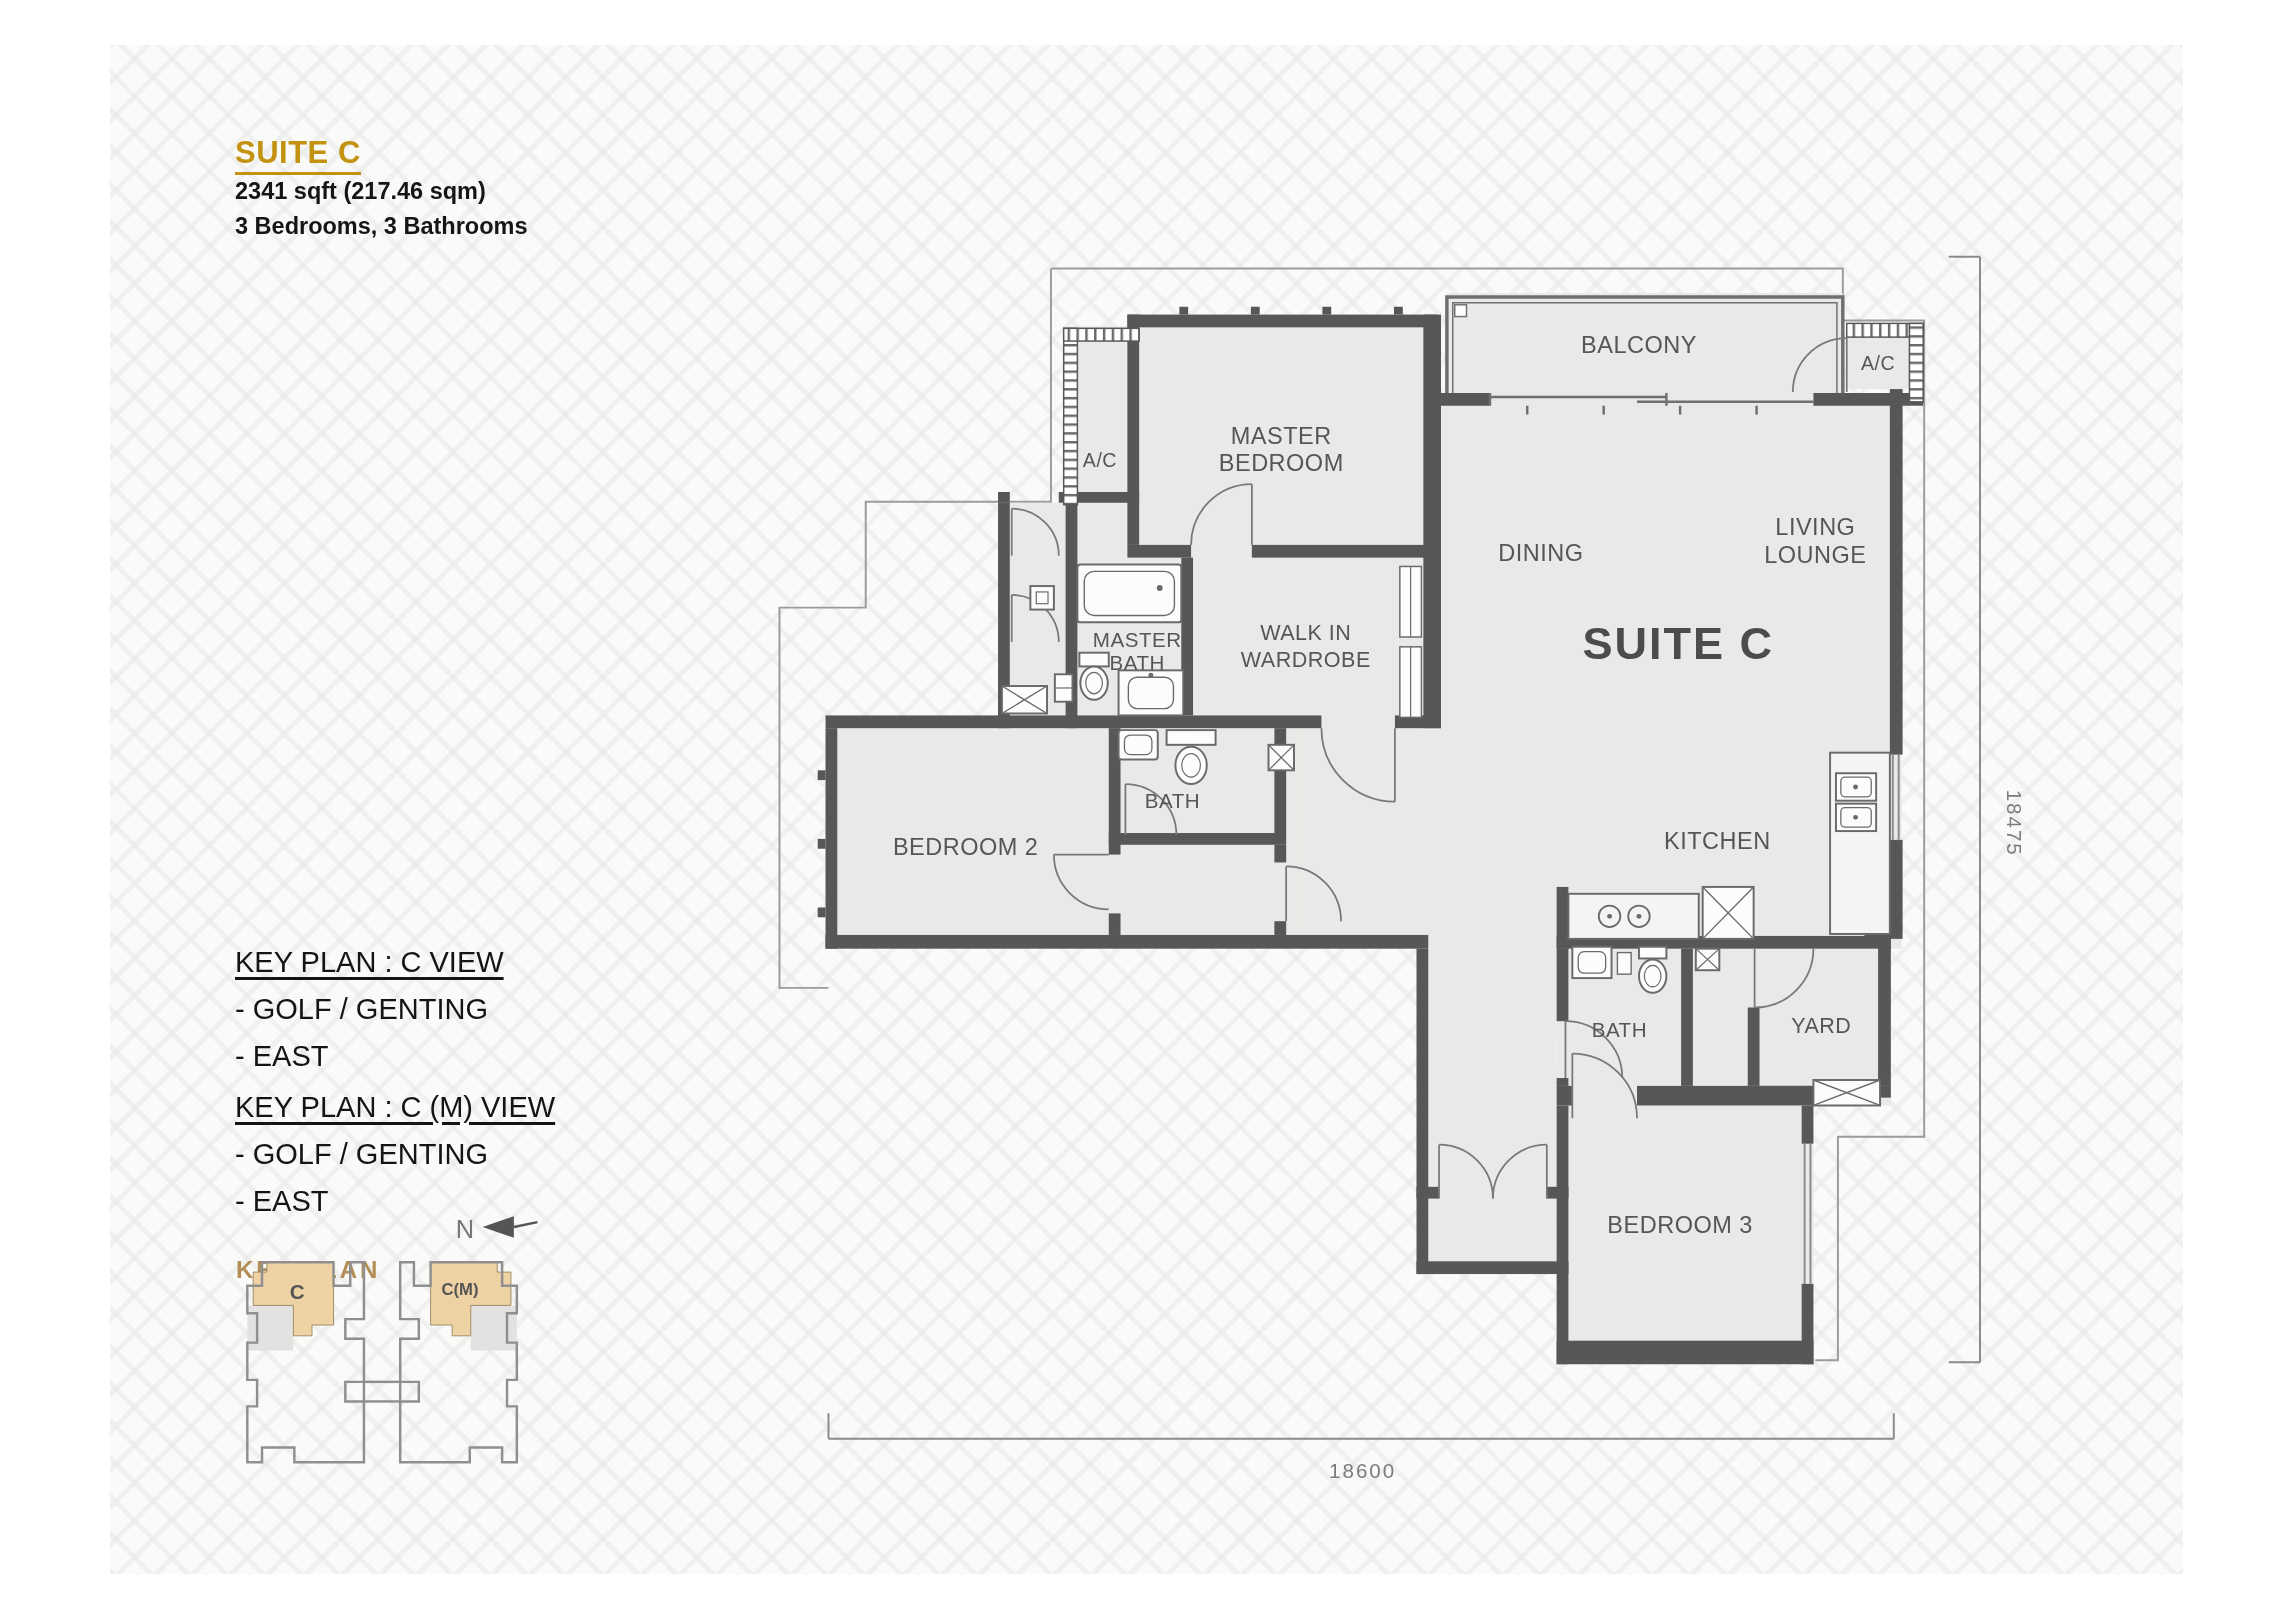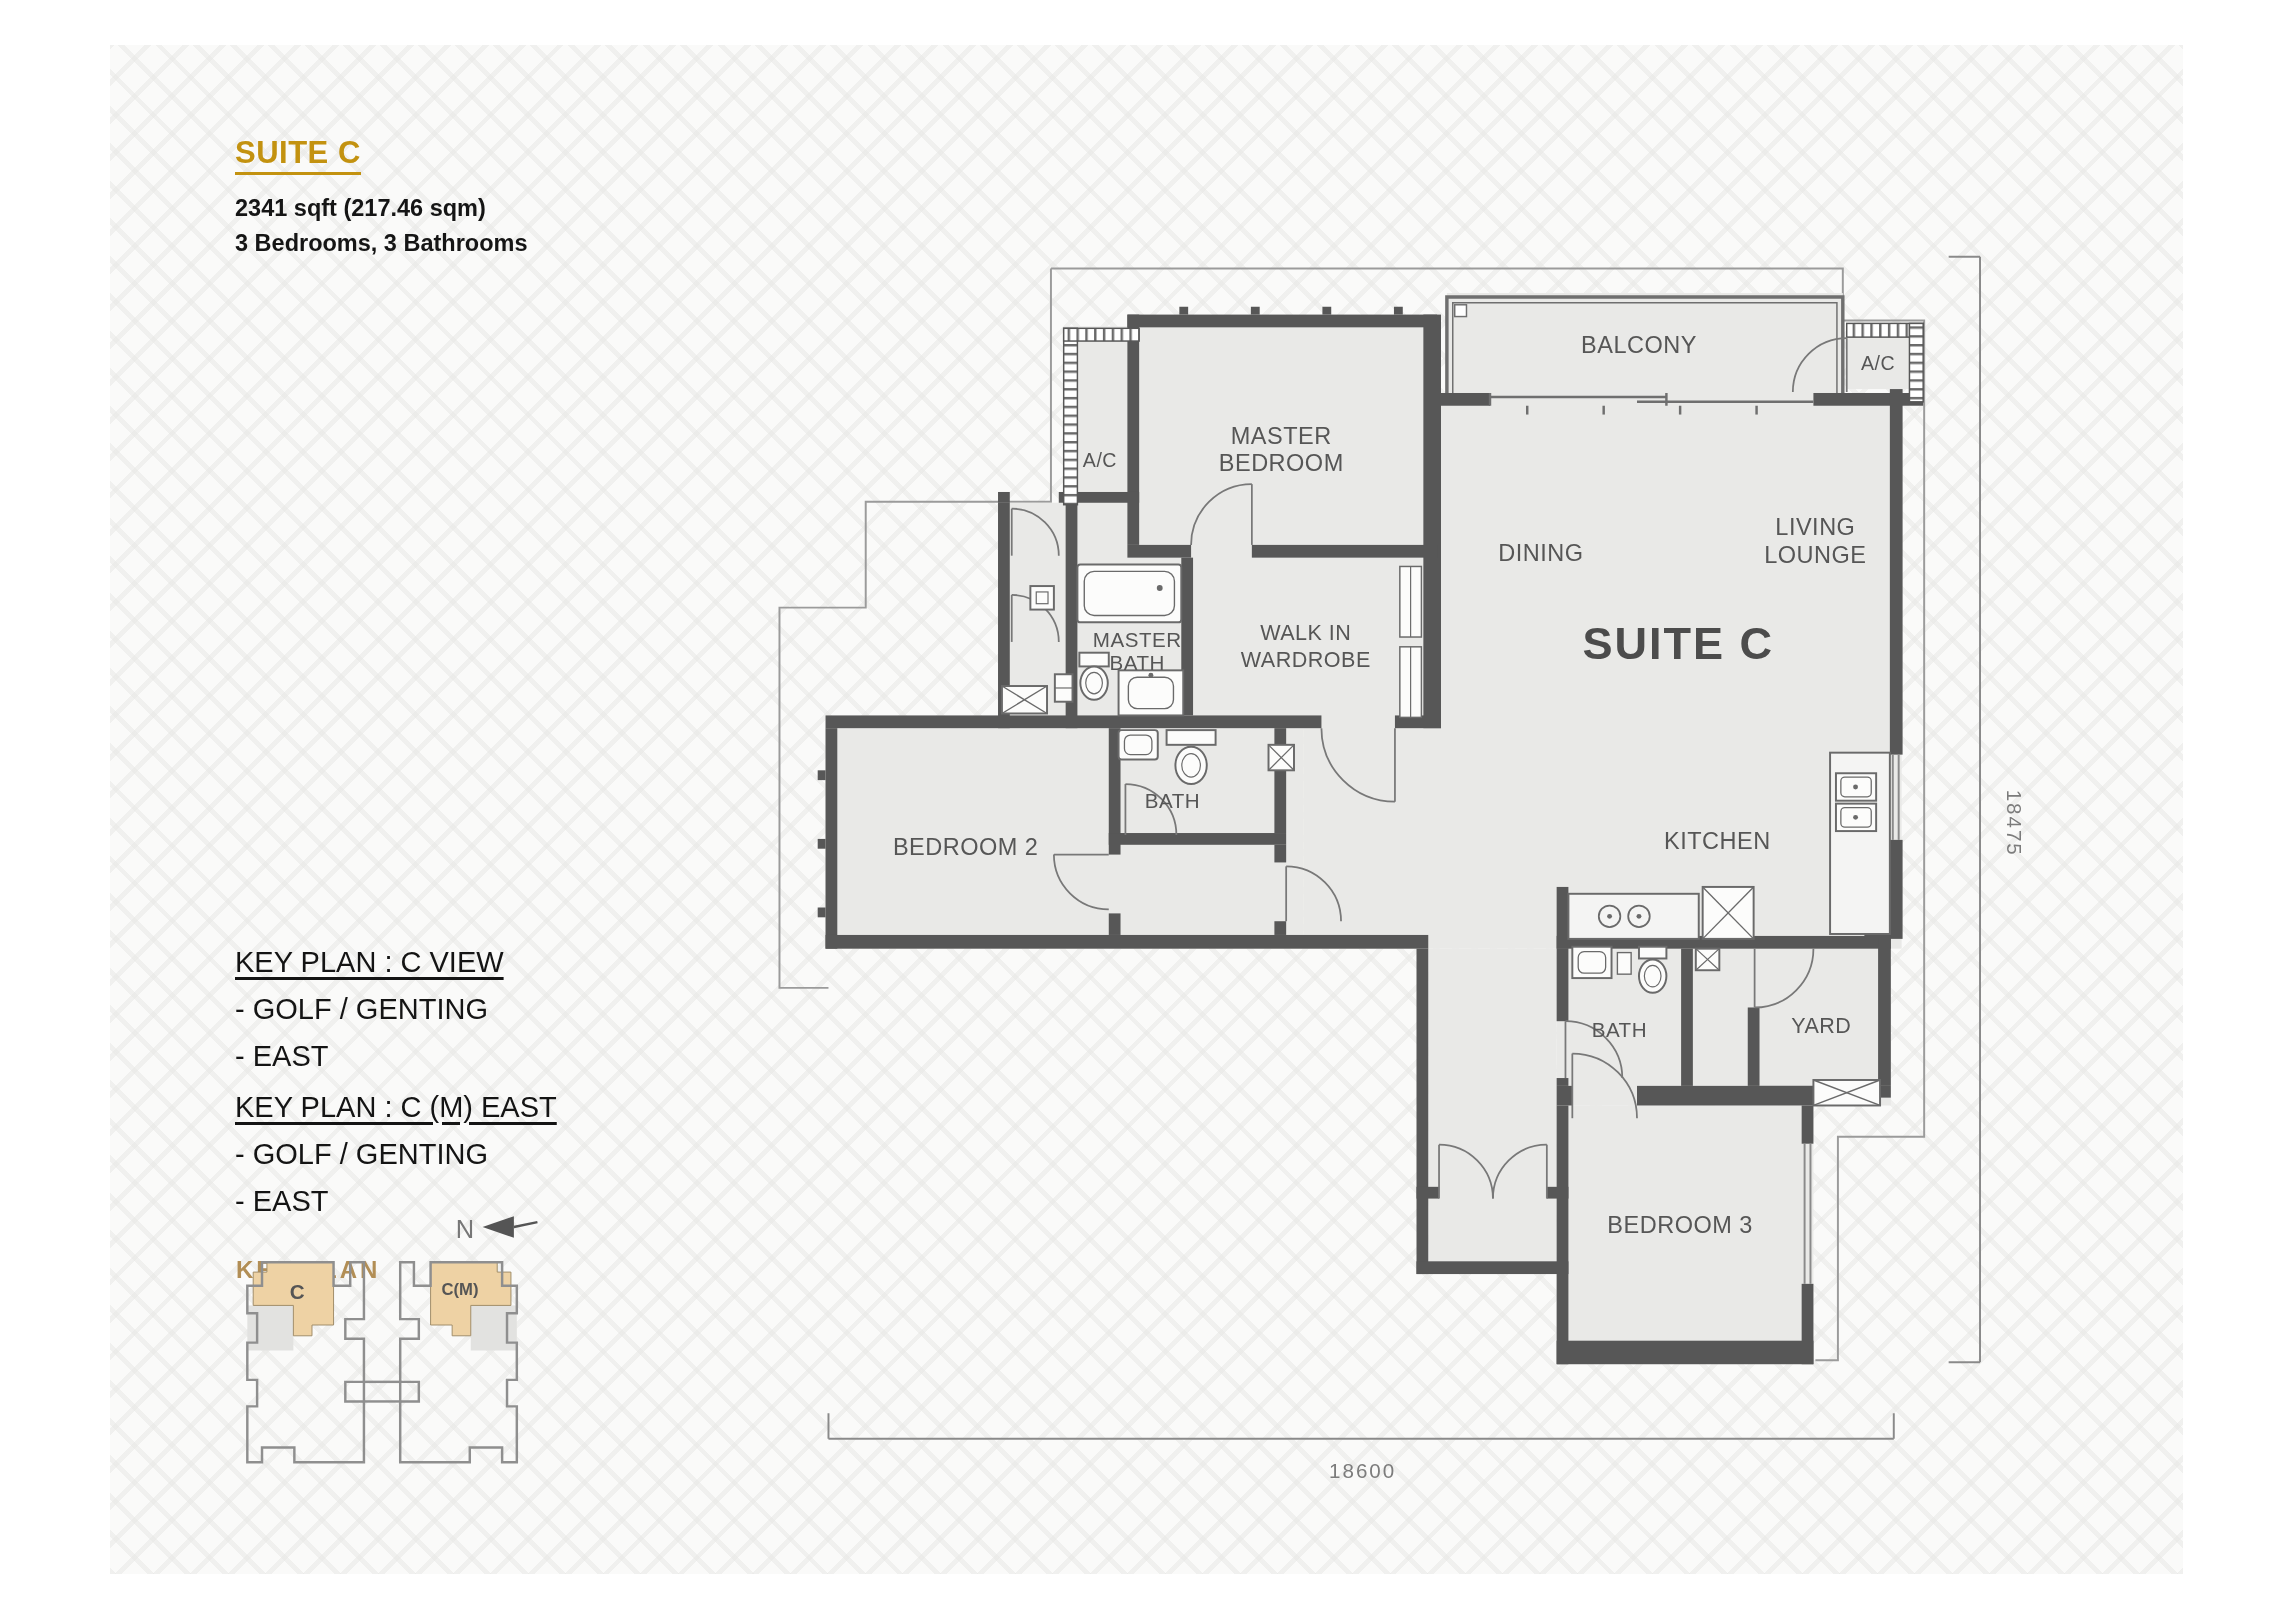--- a/index.html
+++ b/index.html
@@ -7,21 +7,21 @@
   .sheet{
     position:absolute;left:110px;top:45px;width:2073px;height:1529px;
     background:
       repeating-linear-gradient(45deg, rgba(232,232,230,.55) 0 4.9px, rgba(0,0,0,0) 4.9px 26.5px),
       repeating-linear-gradient(-45deg, rgba(232,232,230,.55) 0 4.9px, rgba(0,0,0,0) 4.9px 26.5px),
       #fafaf9;
   }
   .overlay{position:absolute;left:0;top:0;}
   .title-block{position:absolute;left:235px;top:135px;}
   .suite-title{color:#c39210;font-size:31px;font-weight:bold;letter-spacing:0.5px;border-bottom:3.9px solid #c39210;display:inline-block;padding-bottom:1px;}
-  .subtitle{font-size:23.5px;font-weight:bold;color:#151515;margin-top:20px;}
+  .subtitle{font-size:23.5px;font-weight:bold;color:#151515;margin-top:3px;}
   .kp-block{position:absolute;left:235px;font-size:29px;font-weight:normal;color:#141414;line-height:1.62;}
   .kp-title{text-decoration:underline;text-underline-offset:4.9px;text-decoration-thickness:2.5px;}
   .kp-gold{position:absolute;left:236px;top:1256px;color:#b28e55;font-size:24px;font-weight:bold;letter-spacing:2.9px;}
   svg text{font-family:"Liberation Sans",sans-serif;}
 </style>
 </head>
 <body>
 
 <div class="sheet"></div>
 
@@ -30,21 +30,21 @@
   <div class="subtitle">2341 sqft (217.46 sqm)</div>
   <div class="subtitle" style="margin-top:8px;">3 Bedrooms, 3 Bathrooms</div>
 </div>
 
 <div class="kp-block" style="top:939px;">
   <div class="kp-title">KEY PLAN : C VIEW</div>
   <div>- GOLF / GENTING</div>
   <div>- EAST</div>
 </div>
 <div class="kp-block" style="top:1084px;">
-  <div class="kp-title">KEY PLAN : C (M) EAST</div>
+  <div class="kp-title">KEY PLAN : C (M) VIEW</div>
   <div>- GOLF / GENTING</div>
   <div>- EAST</div>
 </div>
 <div class="kp-gold">KEY PLAN</div>
 
 <svg class="overlay" width="2293" height="1620" viewBox="0 0 2339 1653">
   <defs>
     <pattern id="hatchH" width="9" height="14" patternUnits="userSpaceOnUse">
       <rect width="9" height="14" fill="#ffffff"></rect>
       <rect x="0" y="0" width="2.5" height="14" fill="#6a6a6a"></rect>

